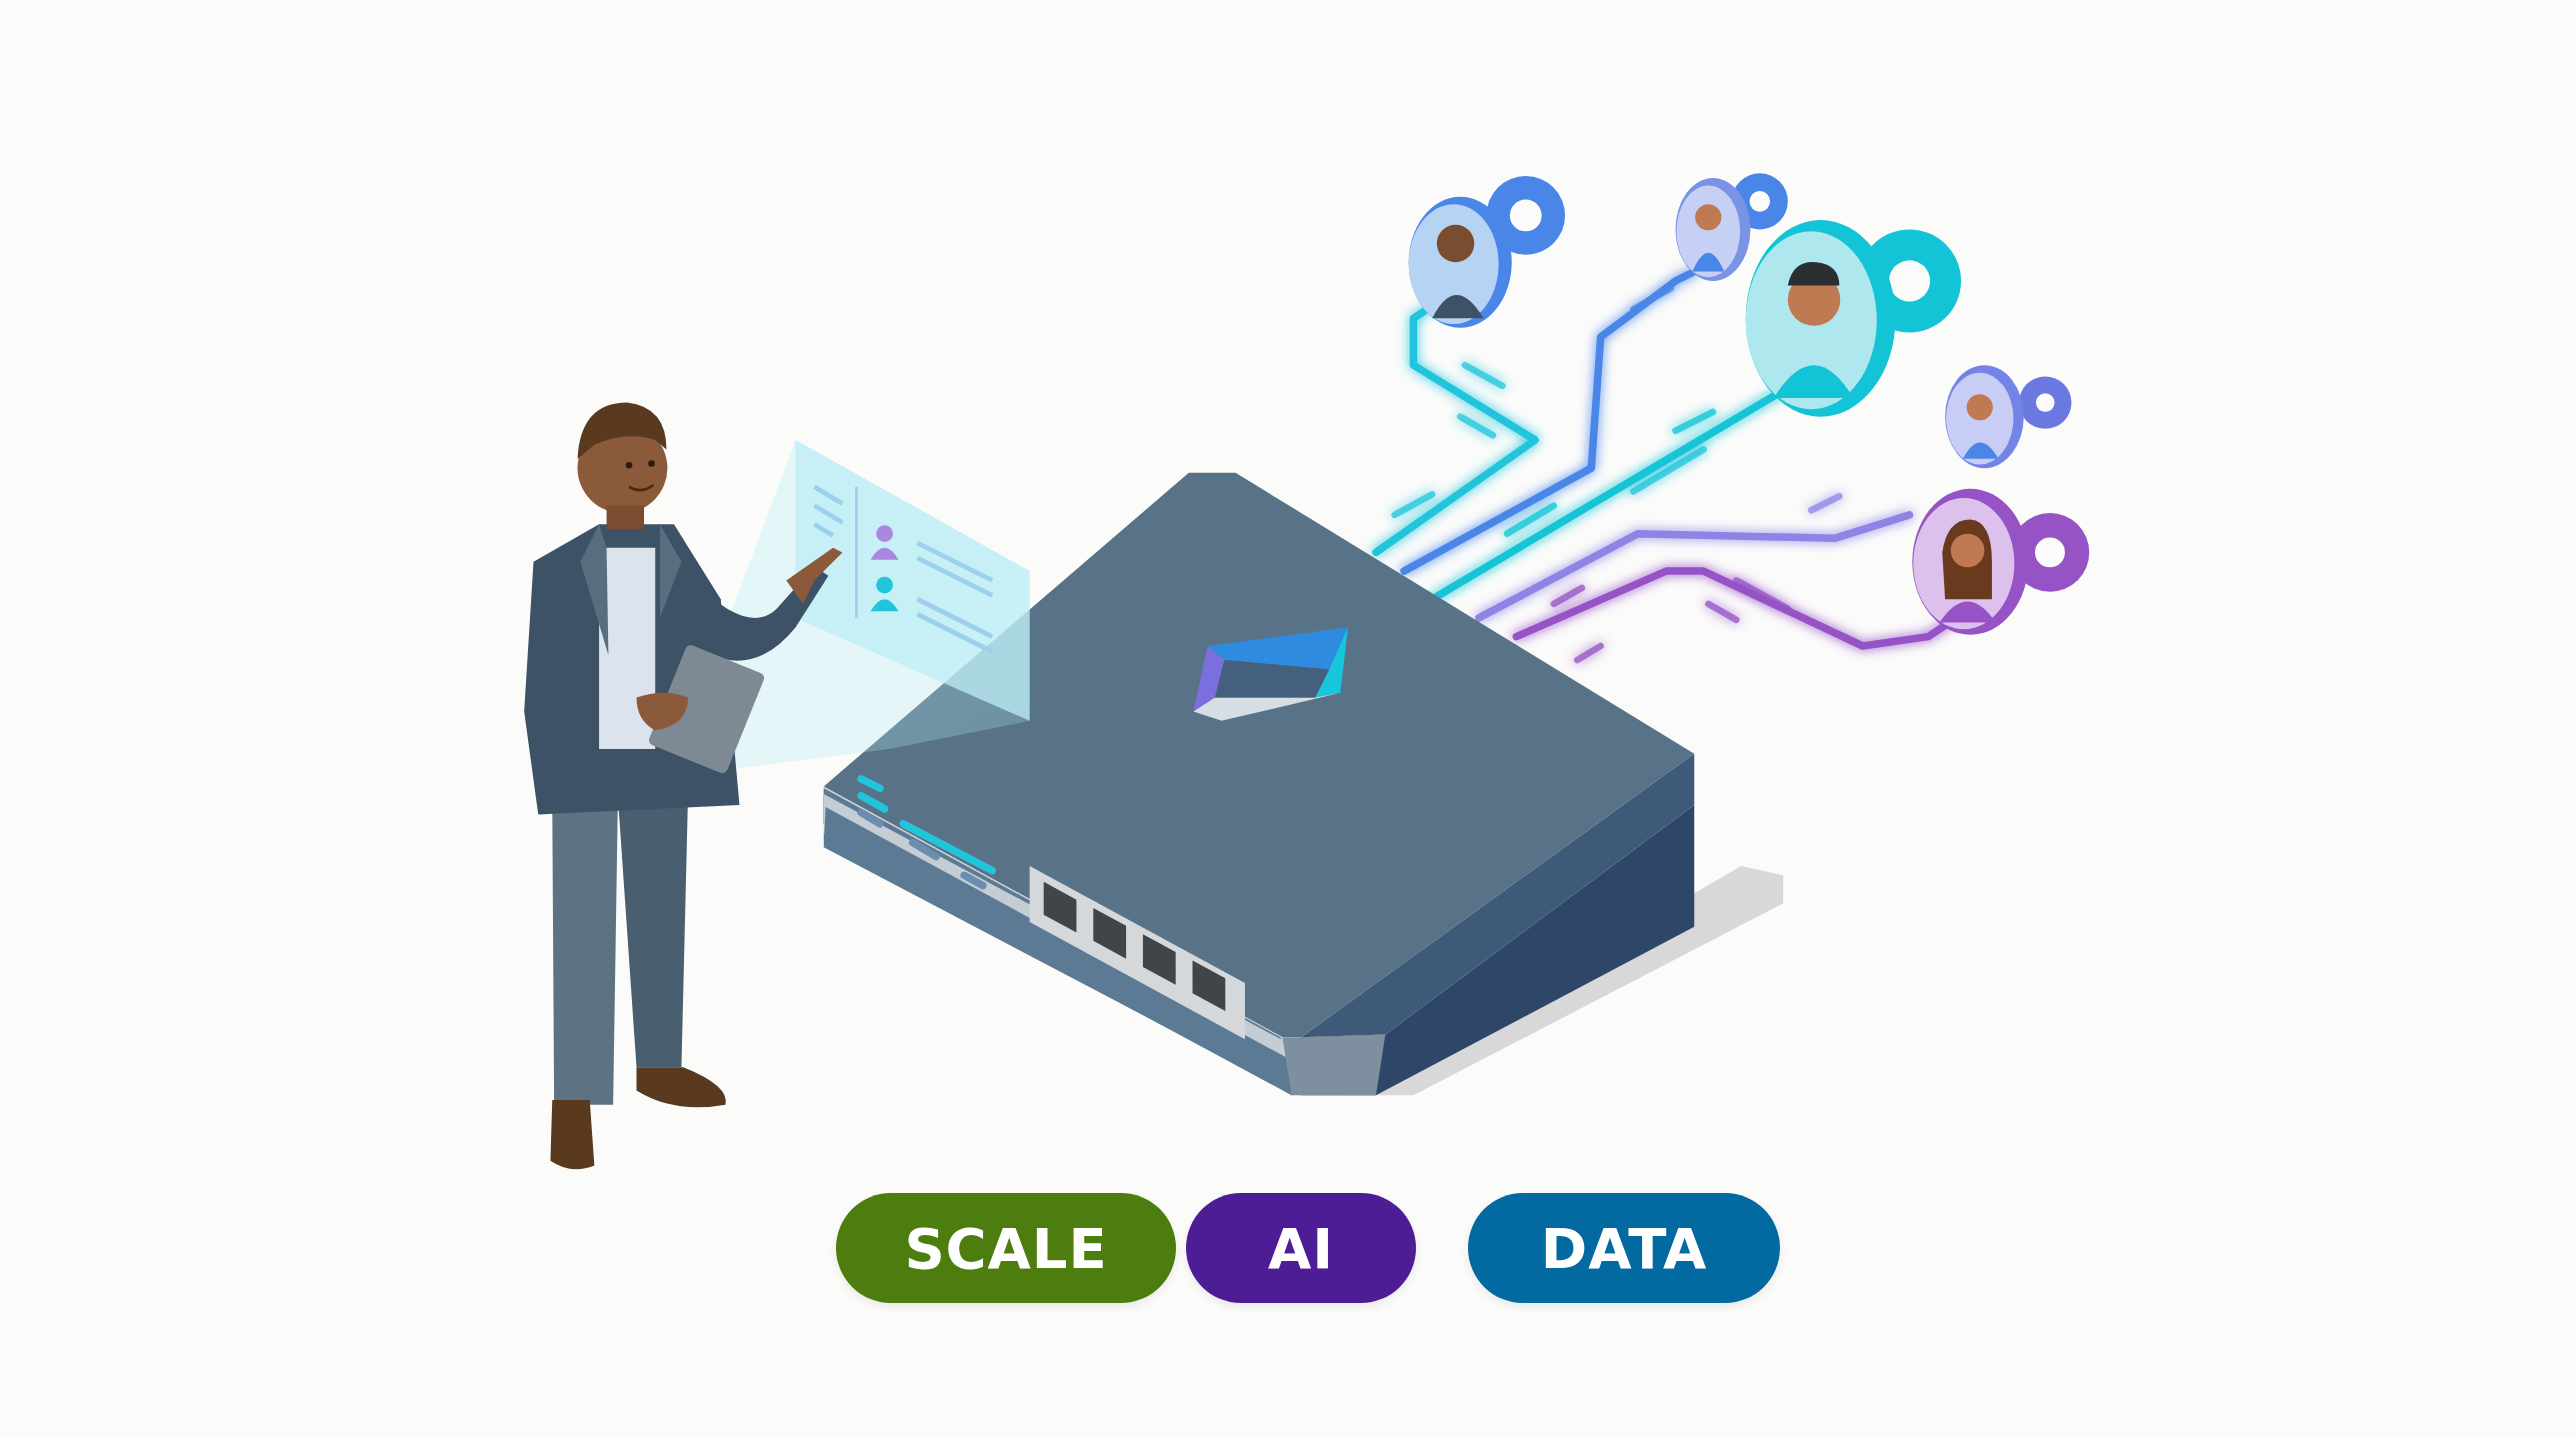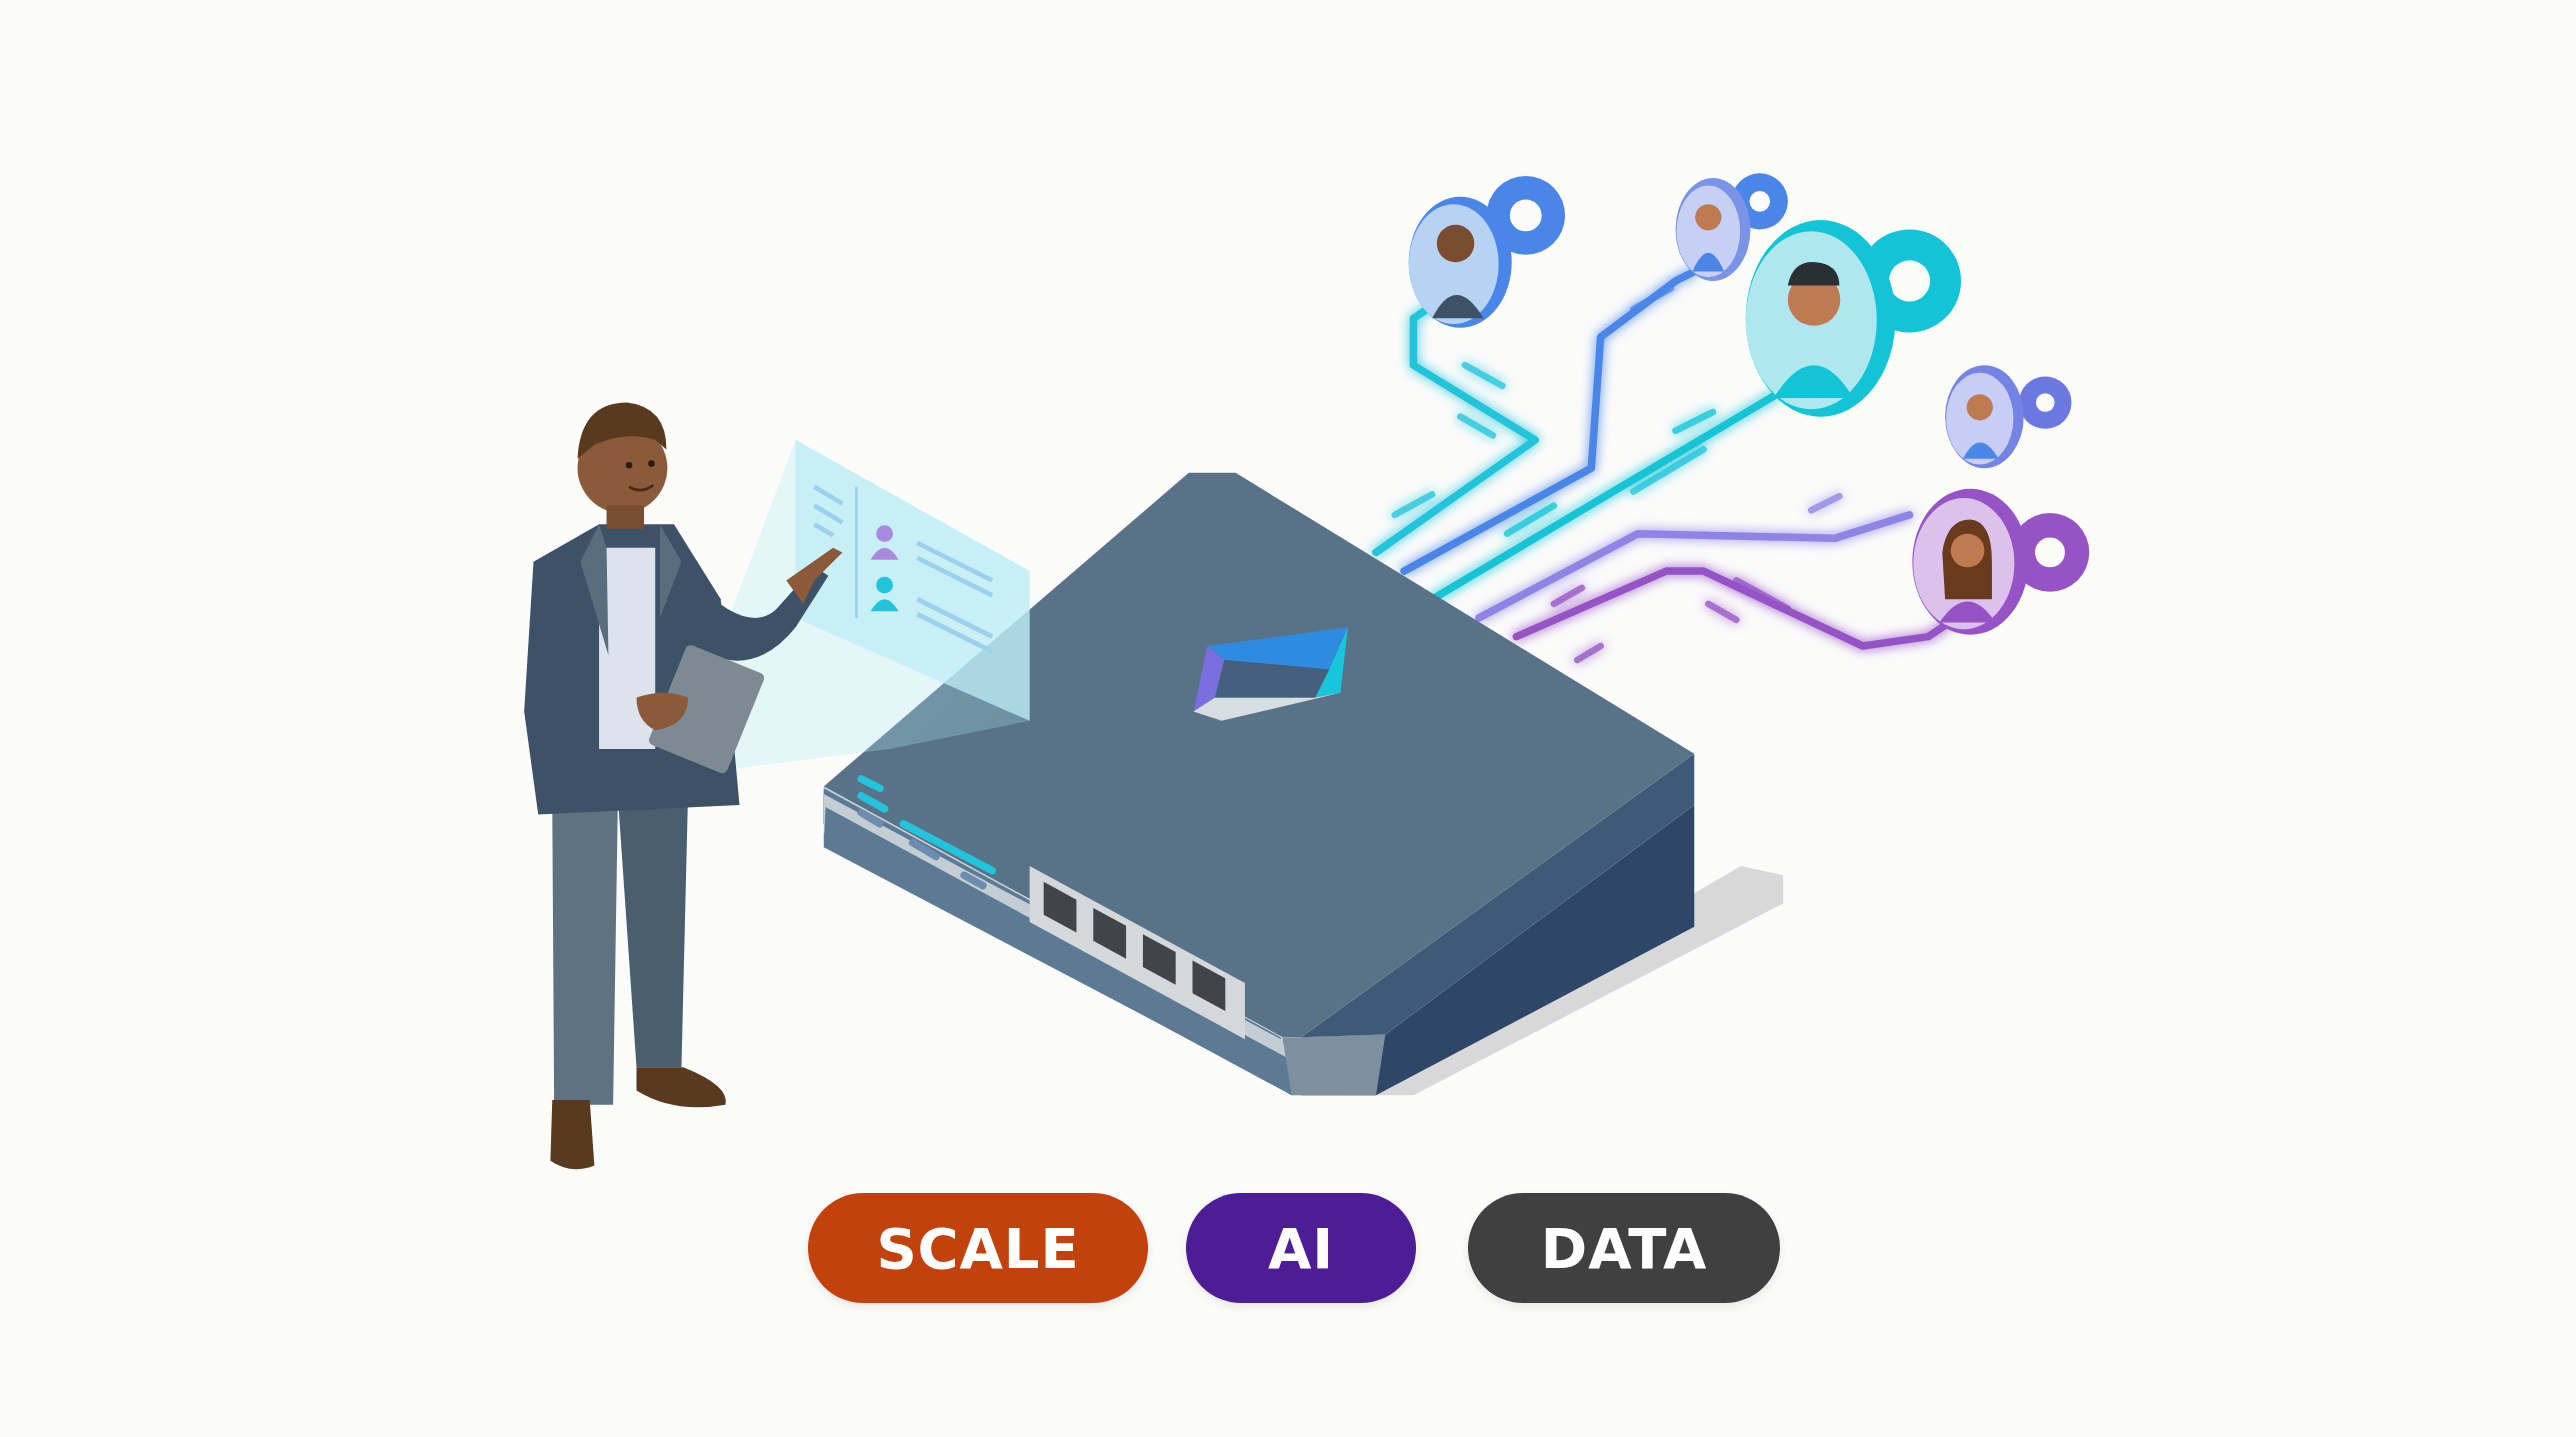--- a/index.html
+++ b/index.html
@@ -1,21 +1,21 @@
 <!DOCTYPE html>
 <html style="font-size:15px"><head>
 <meta charset="utf-8">
 <style>
   html,body{margin:0;padding:0;}
   body{width:2576px;height:1438px;background:#fbfbfa;overflow:hidden;position:relative;font-family:"Liberation Sans",sans-serif;}
   #scene{position:absolute;left:0;top:0;width:2576px;height:1438px;}
   .pill{position:absolute;top:1193px;height:110px;border-radius:55px;display:flex;align-items:center;justify-content:center;color:#ffffff;font-family:"DejaVu Sans",sans-serif;font-weight:bold;font-size:56px;letter-spacing:0.9px;box-shadow:0 3.7px 9.4px rgba(0,0,0,0.08);cursor:pointer;}
-  .pill-scale{left:808px;width:340px;background:#c2410c;}
+  .pill-scale{left:836px;width:340px;background:#4d7c0f;}
   .pill-ai{left:1186px;width:230px;background:#4c1d95;}
-  .pill-data{left:1468px;width:312px;background:#404040;}
+  .pill-data{left:1468px;width:312px;background:#0369a1;}
 </style>
 </head>
 <body>
 
 <svg id="scene" viewBox="0 0 2752 1536" xmlns="http://www.w3.org/2000/svg">
   <defs>
     <filter id="glow" x="-20%" y="-20%" width="140%" height="140%">
       <feGaussianBlur stdDeviation="6" result="b"></feGaussianBlur>
       <feMerge>
           <feMergeNode in="b"></feMergeNode>

